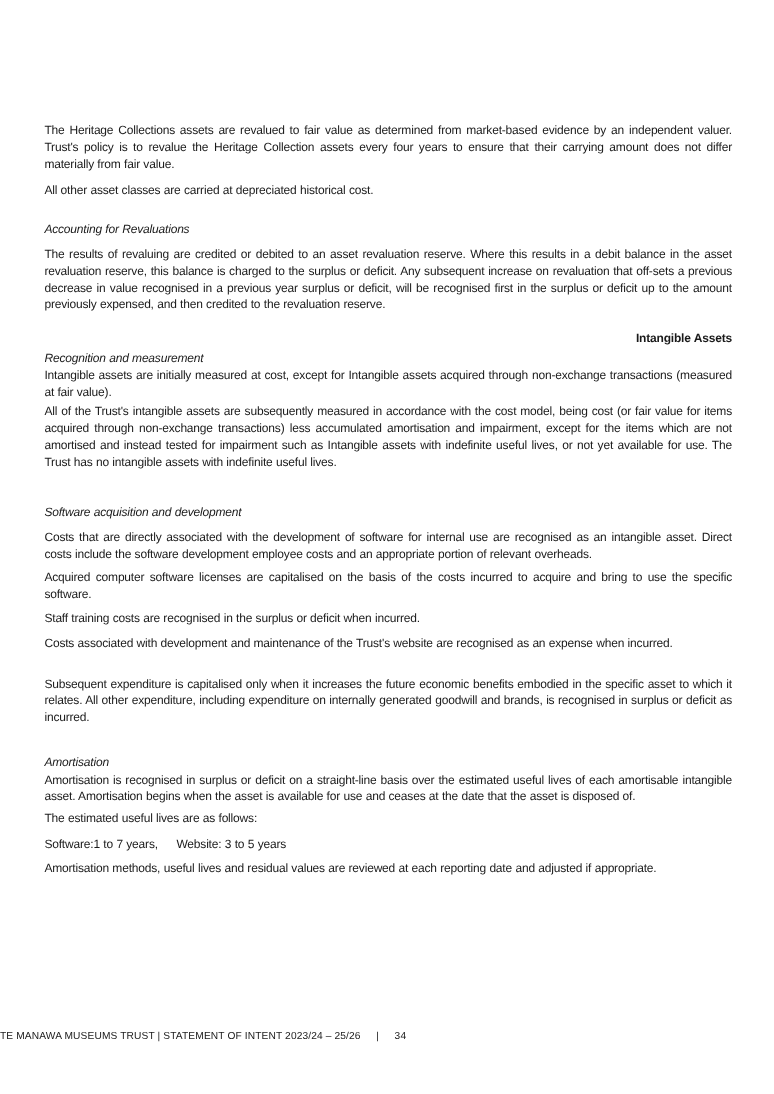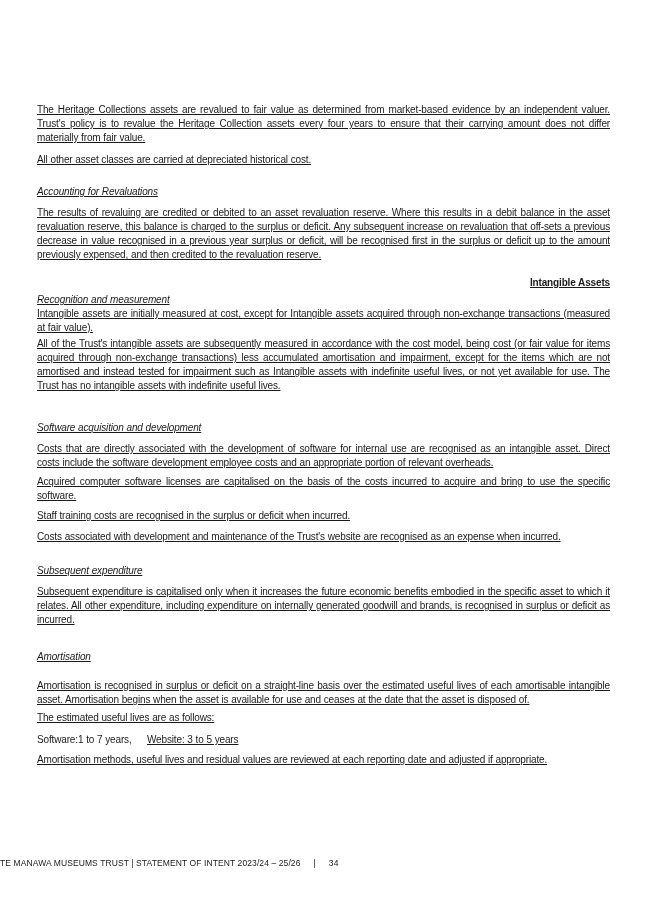--- a/index.html
+++ b/index.html
@@ -21,21 +21,20 @@
     top: 103px;
     left: 37px;
     width: 573px;
   }
   .content p {
     margin: 0;
     font-size: 10px;
     line-height: 14px;
     letter-spacing: -0.15px;
     word-spacing: 0.2px;
-    text-decoration: underline;
   }
   .j  { text-align: justify; }
   .it { font-style: italic; }
   .b  { font-weight: bold; text-align: right; }
   .lives-software {
     display: inline-block;
     width: 110px;
   }
   .footer {
     position: absolute;
@@ -78,25 +77,24 @@
 
     <p class="j" style="margin-bottom:5px">Costs that are directly associated with the development of software for internal use are recognised as an intangible asset. Direct costs include the software development employee costs and an appropriate portion of relevant overheads.</p>
 
     <p class="j" style="margin-bottom:6px">Acquired computer software licenses are capitalised on the basis of the costs incurred to acquire and bring to use the specific software.</p>
 
     <p style="margin-bottom:7px">Staff training costs are recognised in the surplus or deficit when incurred.</p>
 
 
     <p style="margin-bottom:20px">Costs associated with development and maintenance of the Trust's website are recognised as an expense when incurred.</p>
 
-    <p class="it" style="margin-bottom:7px">Subsequent expenditure</p>
 
     <p class="j" style="margin-bottom:23px">Subsequent expenditure is capitalised only when it increases the future economic benefits embodied in the specific asset to which it relates. All other expenditure, including expenditure on internally generated goodwill and brands, is recognised in surplus or deficit as incurred.</p>
 
-    <p class="it" style="margin-bottom:15px">Amortisation</p>
+    <p class="it" style="margin-bottom:1px">Amortisation</p>
 
     <p class="j" style="margin-bottom:4px">Amortisation is recognised in surplus or deficit on a straight-line basis over the estimated useful lives of each amortisable intangible asset. Amortisation begins when the asset is available for use and ceases at the date that the asset is disposed of.</p>
 
     <p style="margin-bottom:8px">The estimated useful lives are as follows:</p>
 
     <p style="margin-bottom:6px">
       <span class="lives-software">Software:1 to 7 years,</span><span>Website: 3 to 5 years</span>
     </p>
 
     <p style="margin-bottom:0">Amortisation methods, useful lives and residual values are reviewed at each reporting date and adjusted if appropriate.</p>

